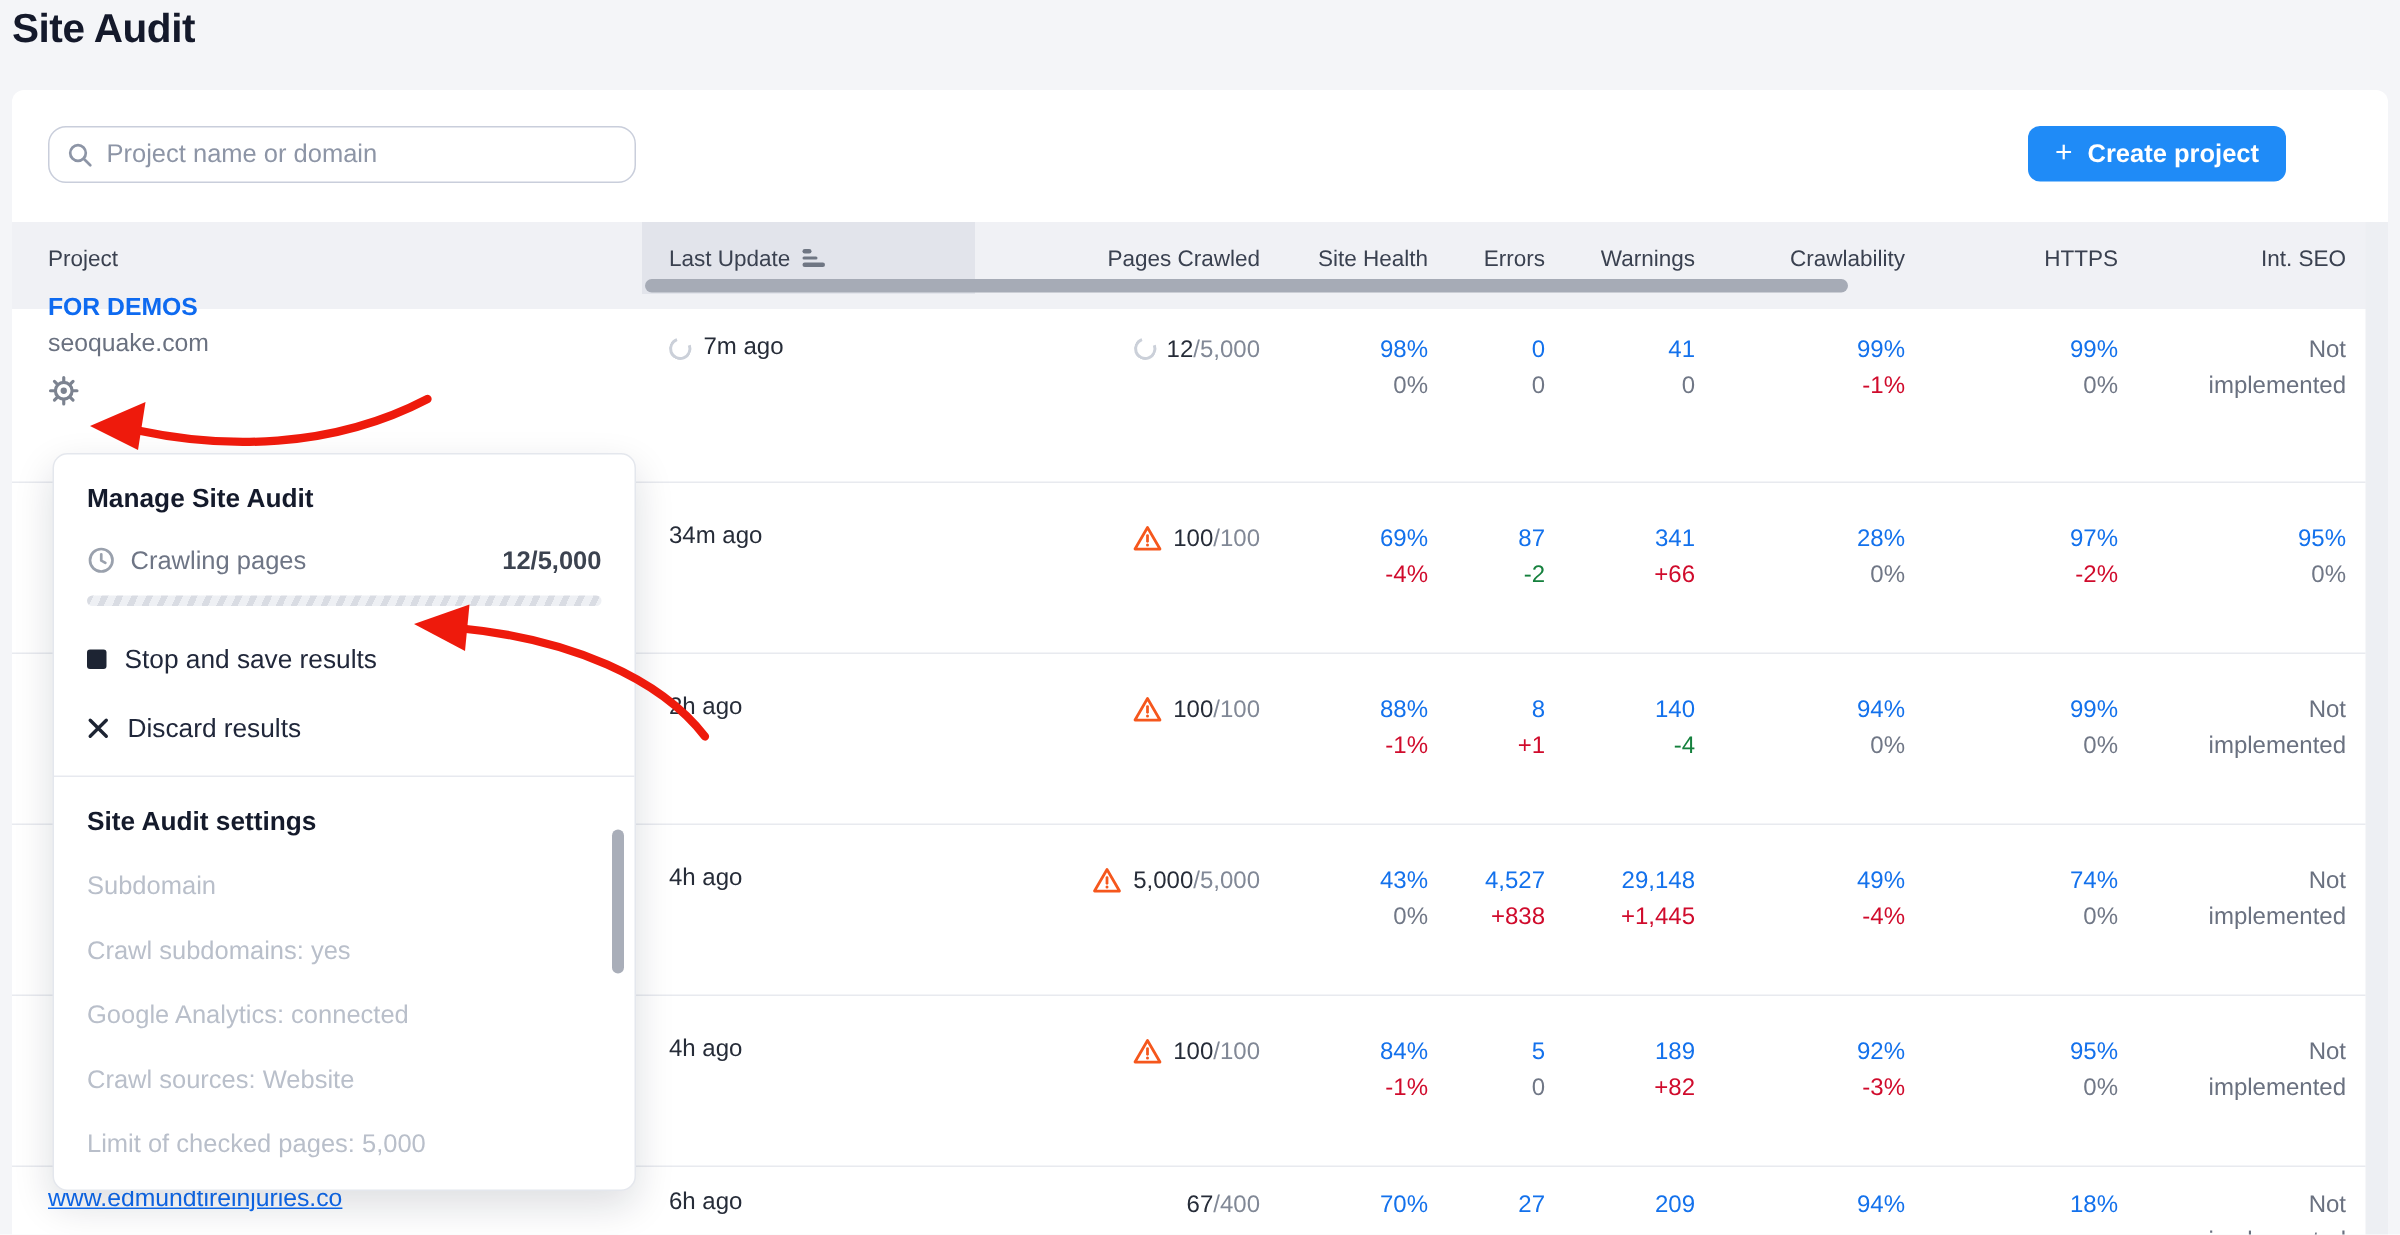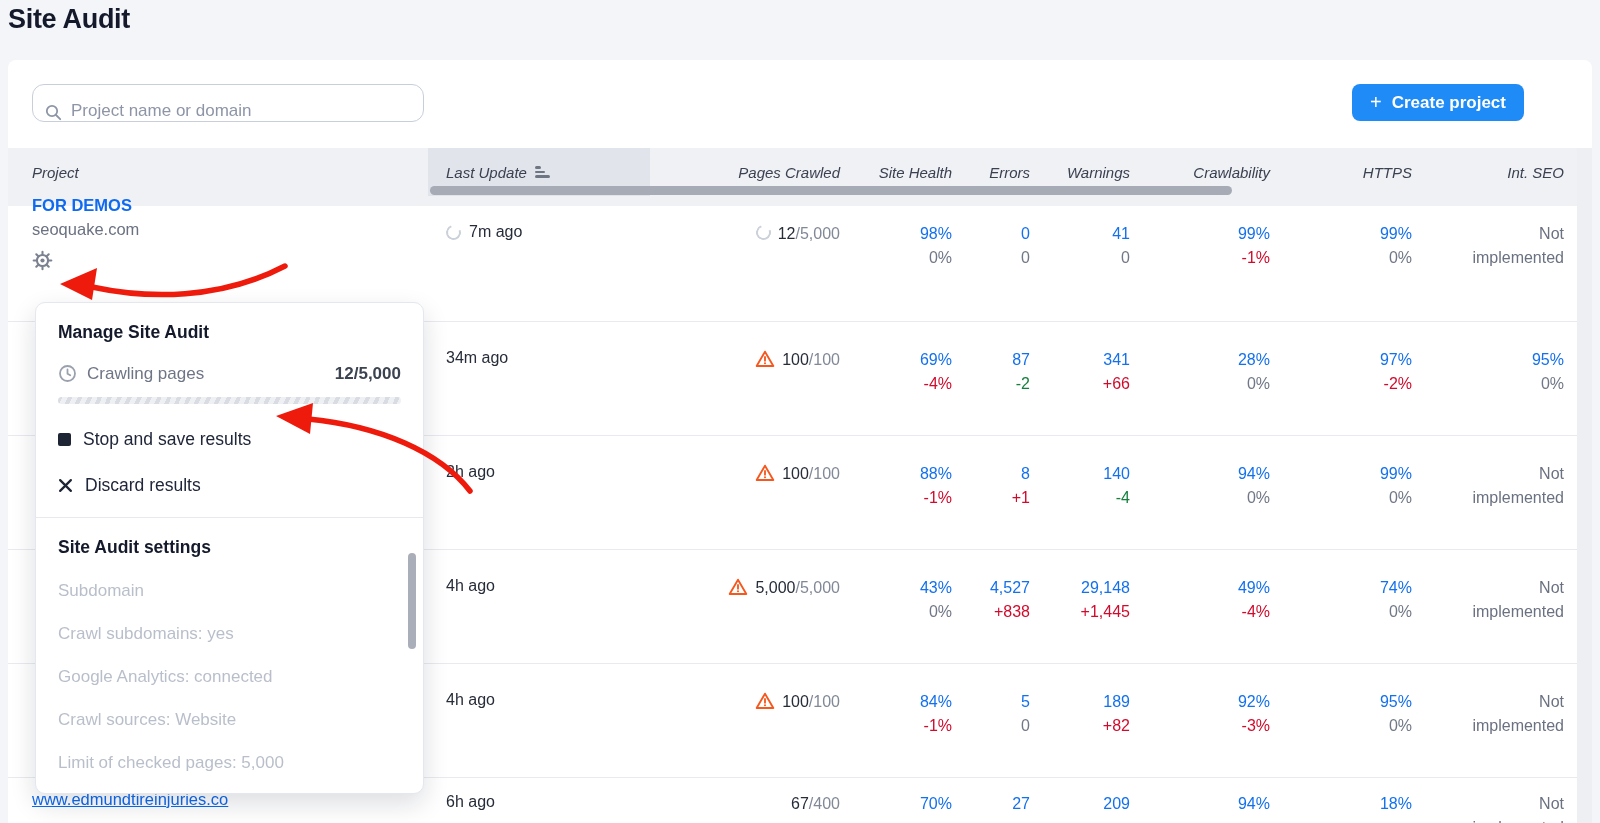--- a/index.html
+++ b/index.html
@@ -6,27 +6,27 @@
   html,body { width:1600px; height:823px; overflow:hidden; }
   body {
     font-family:"Liberation Sans","DejaVu Sans",sans-serif;
     background:#f4f5f8; position:relative; color:#262c38;
   }
   .page-title { position:absolute; top:4px; left:8px; font-size:27px; font-weight:700; color:#14192b; letter-spacing:-.3px; }
 
   .card { position:absolute; left:8px; right:8px; top:60px; bottom:-40px; background:#fff; border-radius:8px 8px 0 0; }
 
   
-  .search-box { position:absolute; left:24px; top:24px; width:392px; height:38px; border:1px solid #c9cedb; border-radius:12px; background:#fff; display:flex; align-items:flex-end; padding:0 12px; }
+  .search-box { position:absolute; left:24px; top:24px; width:392px; height:38px; border:1px solid #c9cedb; border-radius:12px; background:#fff; display:flex; align-items:center; padding:0 12px; }
   .search-box .ph { color:#8d95a6; font-size:17px; margin-left:9px; }
   .btn-create { position:absolute; right:68px; top:24px; height:37px; background:#1f8bf7; border:none; border-radius:8px; color:#fff; font-size:17px; font-weight:700; padding:0 18px; display:flex; align-items:center; gap:10px; font-family:inherit; cursor:pointer; }
   .btn-create .plus { font-size:20px; font-weight:400; line-height:1; position:relative; top:-1px; }
 
   
-  .thead { position:absolute; left:0; right:0; top:88px; height:58px; background:#f0f1f5;font-style:italic; }
+  .thead { position:absolute; left:0; right:0; top:88px; height:58px; background:#f0f1f5; }
   .grid { display:grid; grid-template-columns:420px 222px 190px 112px 78px 100px 140px 142px 152px; }
   .thead .grid { height:48px; align-items:center; }
   .th { font-size:15px; color:#3a4150; }
   .th.c-project { padding-left:24px; }
   .th.c-update { background:#e2e4eb; height:48px; display:flex; align-items:center; padding-left:18px; gap:8px; }
   .th.num { text-align:right; }
   .sort-icon { display:inline-flex; flex-direction:column; gap:2px; align-items:flex-start; }
   .sort-icon i { display:block; height:2.5px; background:#6f7683; border-radius:2px; }
   .sort-icon i:nth-child(1){ width:6px; } .sort-icon i:nth-child(2){ width:10px; } .sort-icon i:nth-child(3){ width:15px; }
   .hscrollbar { position:absolute; left:422px; top:126px; width:802px; height:9px; border-radius:5px; background:#a6abb6; }

